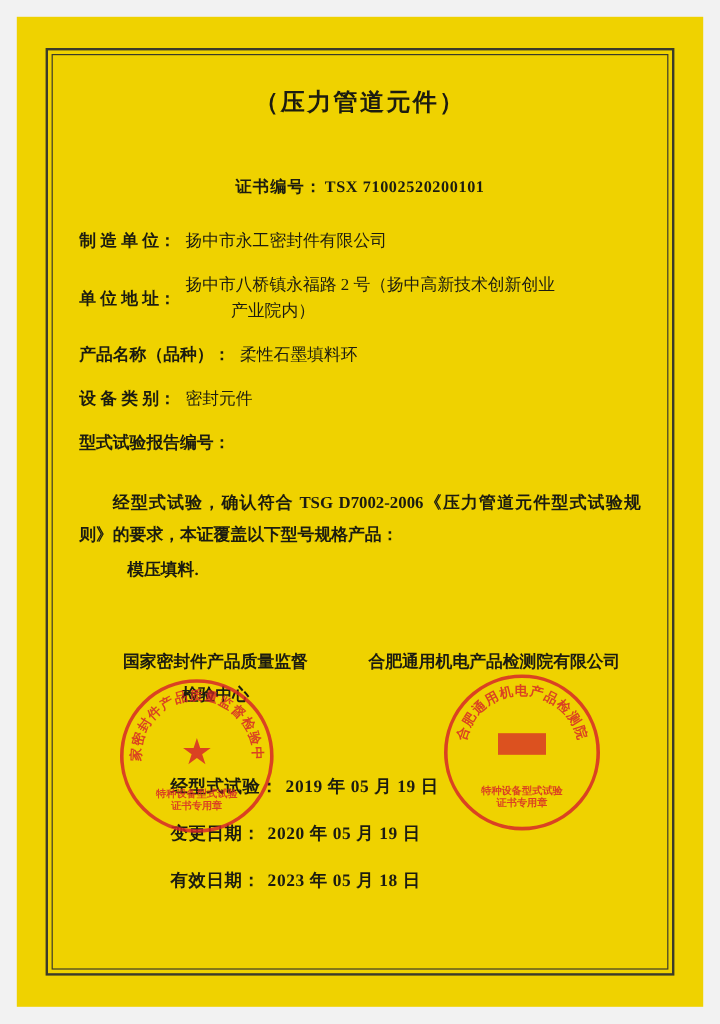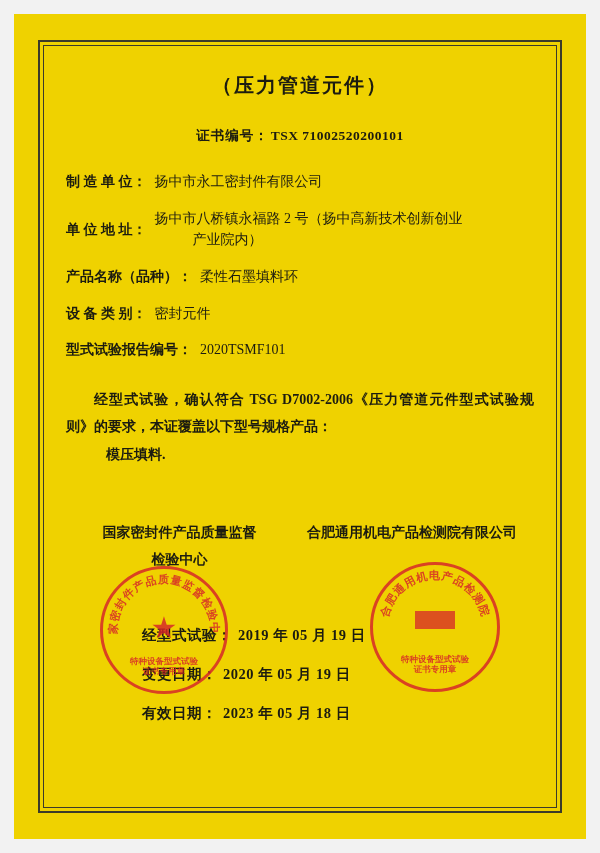--- a/index.html
+++ b/index.html
@@ -66,21 +66,21 @@
   .title-sub {
     text-align: center;
     font-size: 20px;
     font-weight: bold;
     letter-spacing: 2px;
     color: #1c1c10;
     margin-top: 16px;
   }
   .cert-number-row {
     text-align: center;
-    margin-top: 28px;
+    margin-top: 48px;
     font-size: 13.5px;
     font-weight: bold;
     color: #1c1c10;
   }
   .cert-number-row .label {
     letter-spacing: 1px;
   }
   .cert-number-row .value {
     letter-spacing: 0.5px;
     margin-left: 2px;
@@ -280,21 +280,20 @@
           <span class="field-value">柔性石墨填料环</span>
         </div>
 
         <div class="field-row">
           <span class="field-label">设 备 类 别：</span>
           <span class="field-value">密封元件</span>
         </div>
 
         <div class="field-row">
           <span class="field-label">型式试验报告编号：</span>
-          <span class="field-value">2020TSMF101</span>
         </div>
 
       </div>
 
       <div class="paragraph">
         <span class="p-indent">经型式试验，确认符合 TSG D7002-2006《压力管道元件型式试验规则》的要求，本证覆盖以下型号规格产品：</span>
       </div>
 
       <div class="covered-line">模压填料.</div>
 

